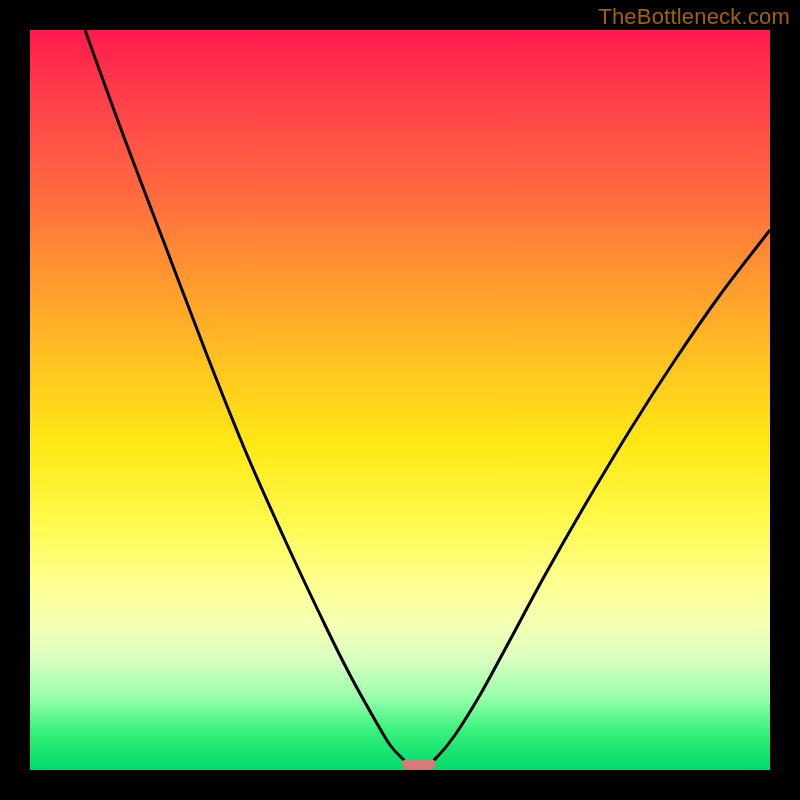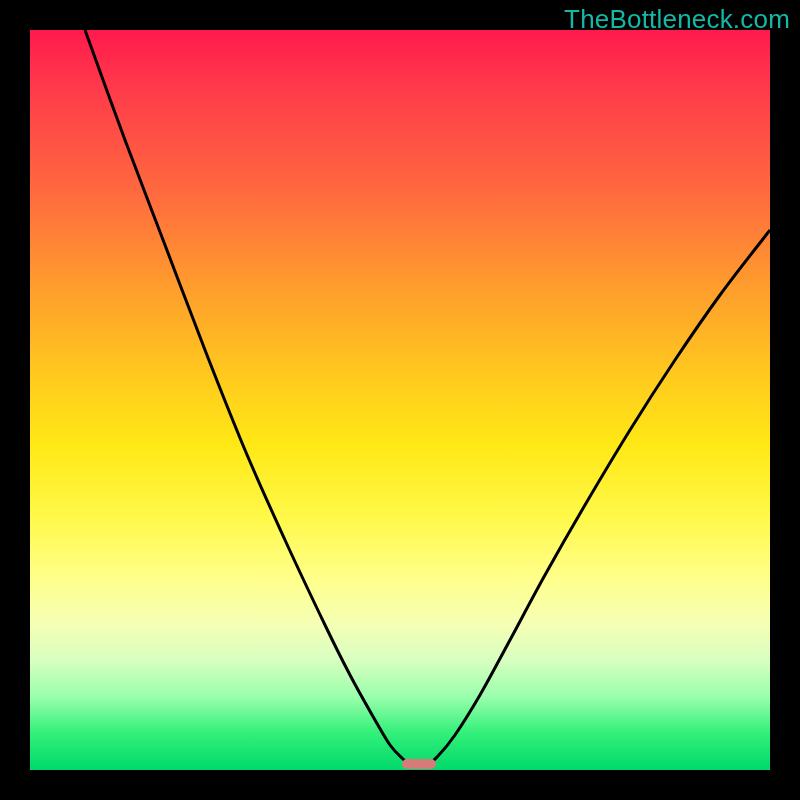--- a/index.html
+++ b/index.html
@@ -45,22 +45,22 @@
     position: absolute;
     left: 0;
     top: 0;
     width: 740px;
     height: 740px;
   }
   .watermark {
     position: absolute;
     top: 4px;
     right: 10px;
-    color: #14b8a6;
-    font-size: 26px;
+    color: #a16207;
+    font-size: 22px;
     letter-spacing: 0.2px;
     font-weight: 500;
   }
 </style>
 </head>
 <body>
 
 <div class="frame">
   <div class="watermark">TheBottleneck.com</div>
   <div class="plot">

